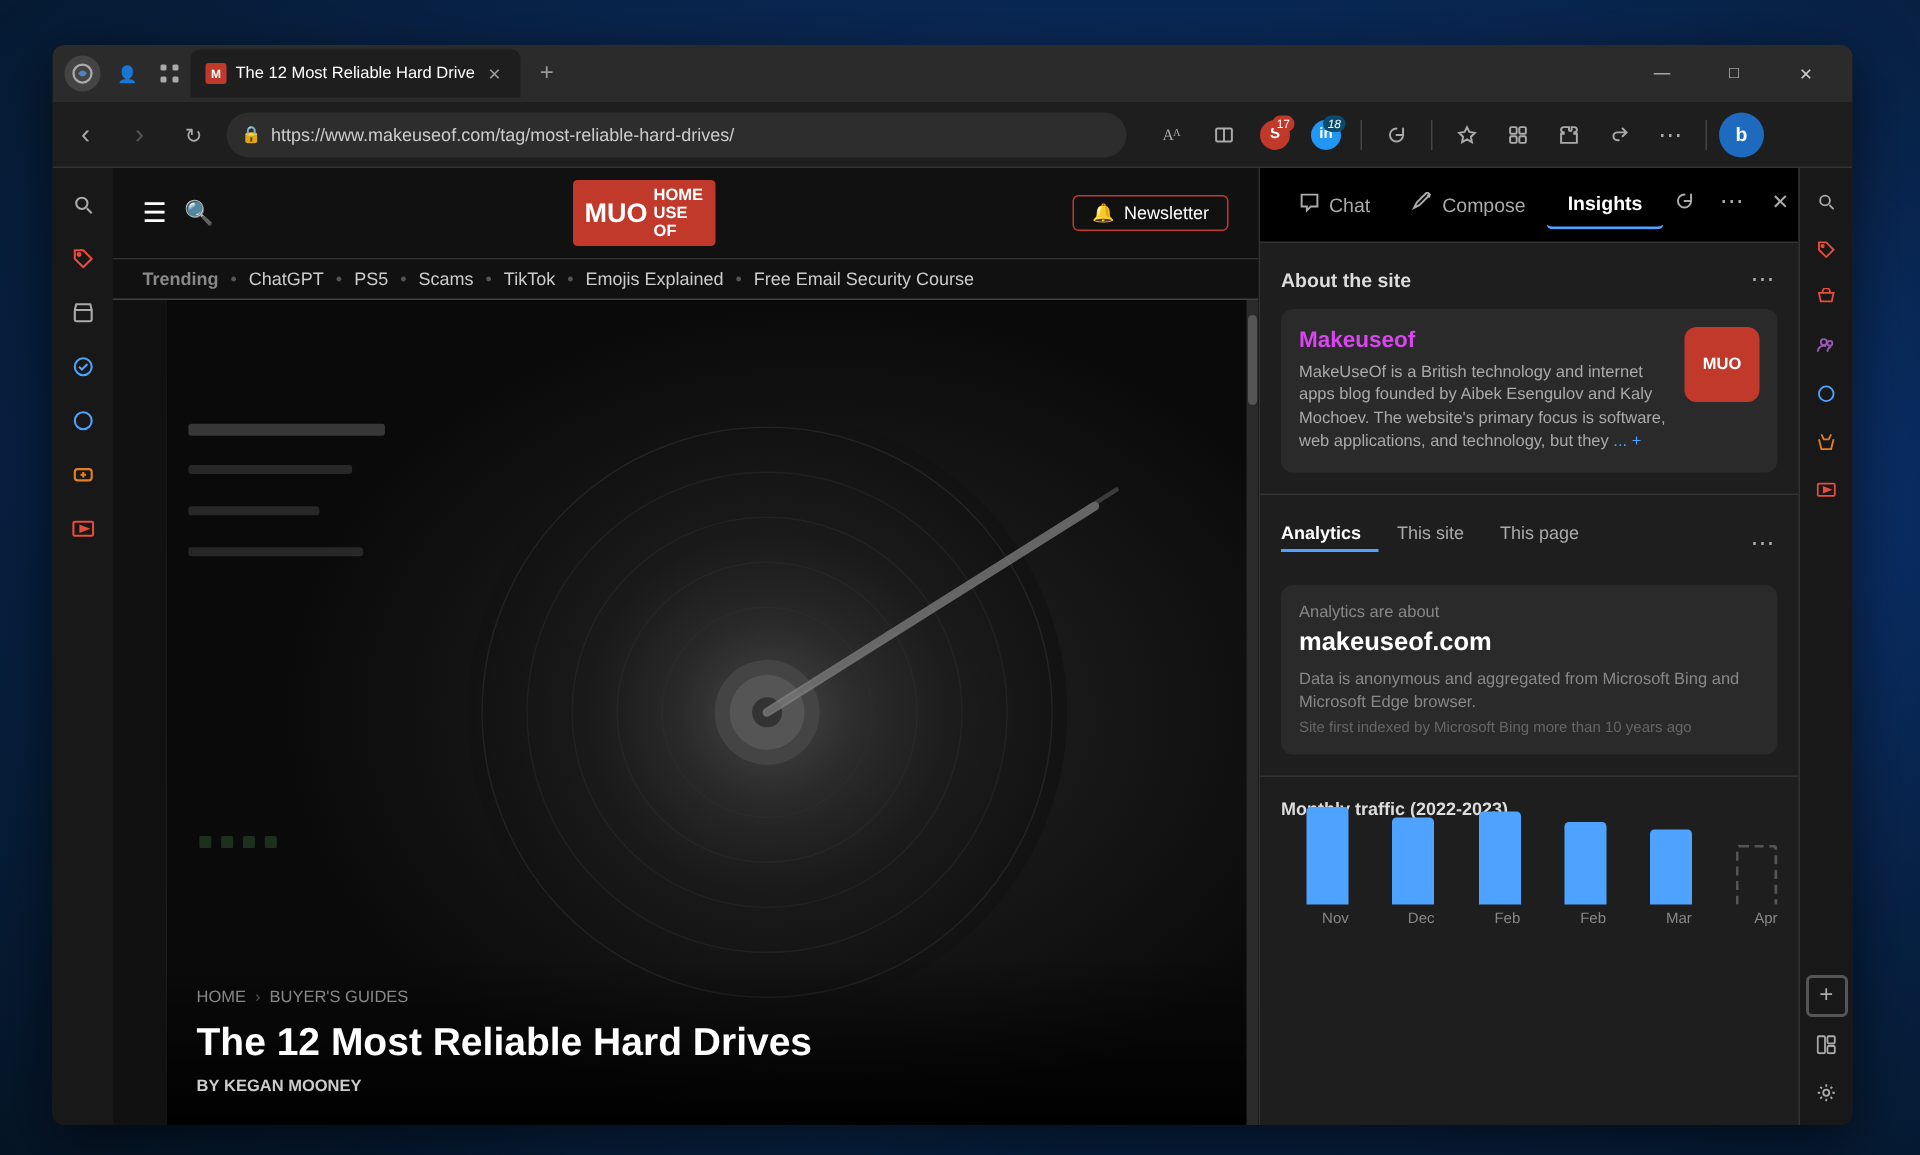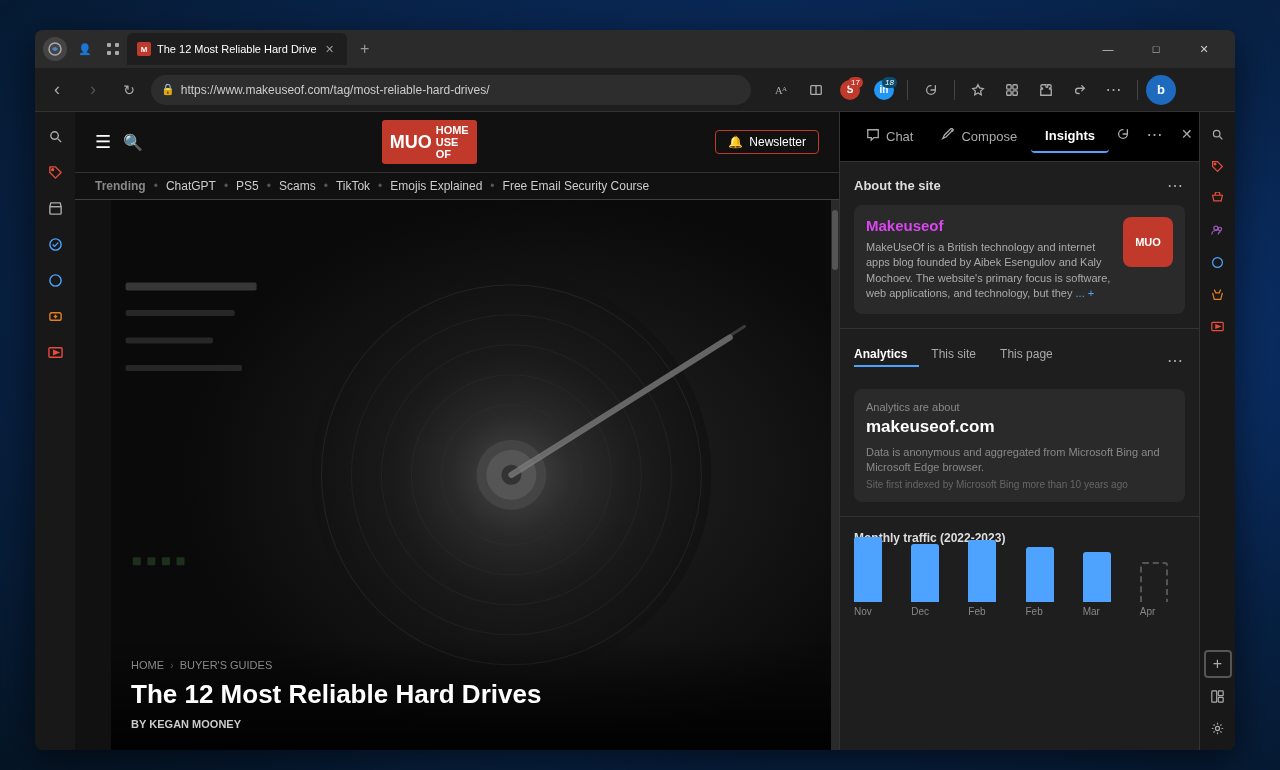--- a/index.html
+++ b/index.html
@@ -639,21 +639,21 @@
       display: flex;
       align-items: flex-end;
       gap: 12px;
       height: 80px;
       padding-bottom: 20px;
       position: relative;
     }
     .bar-group {
       display: flex;
       flex-direction: column;
-      align-items: flex-start;
+      align-items: flex-end;
       gap: 4px;
       flex: 1;
       margin-top: 22px;
     }
     .bar {
       width: 28px;
       background: #4da3ff;
       border-radius: 3px 3px 0 0;
     }
     .bar.dashed {

